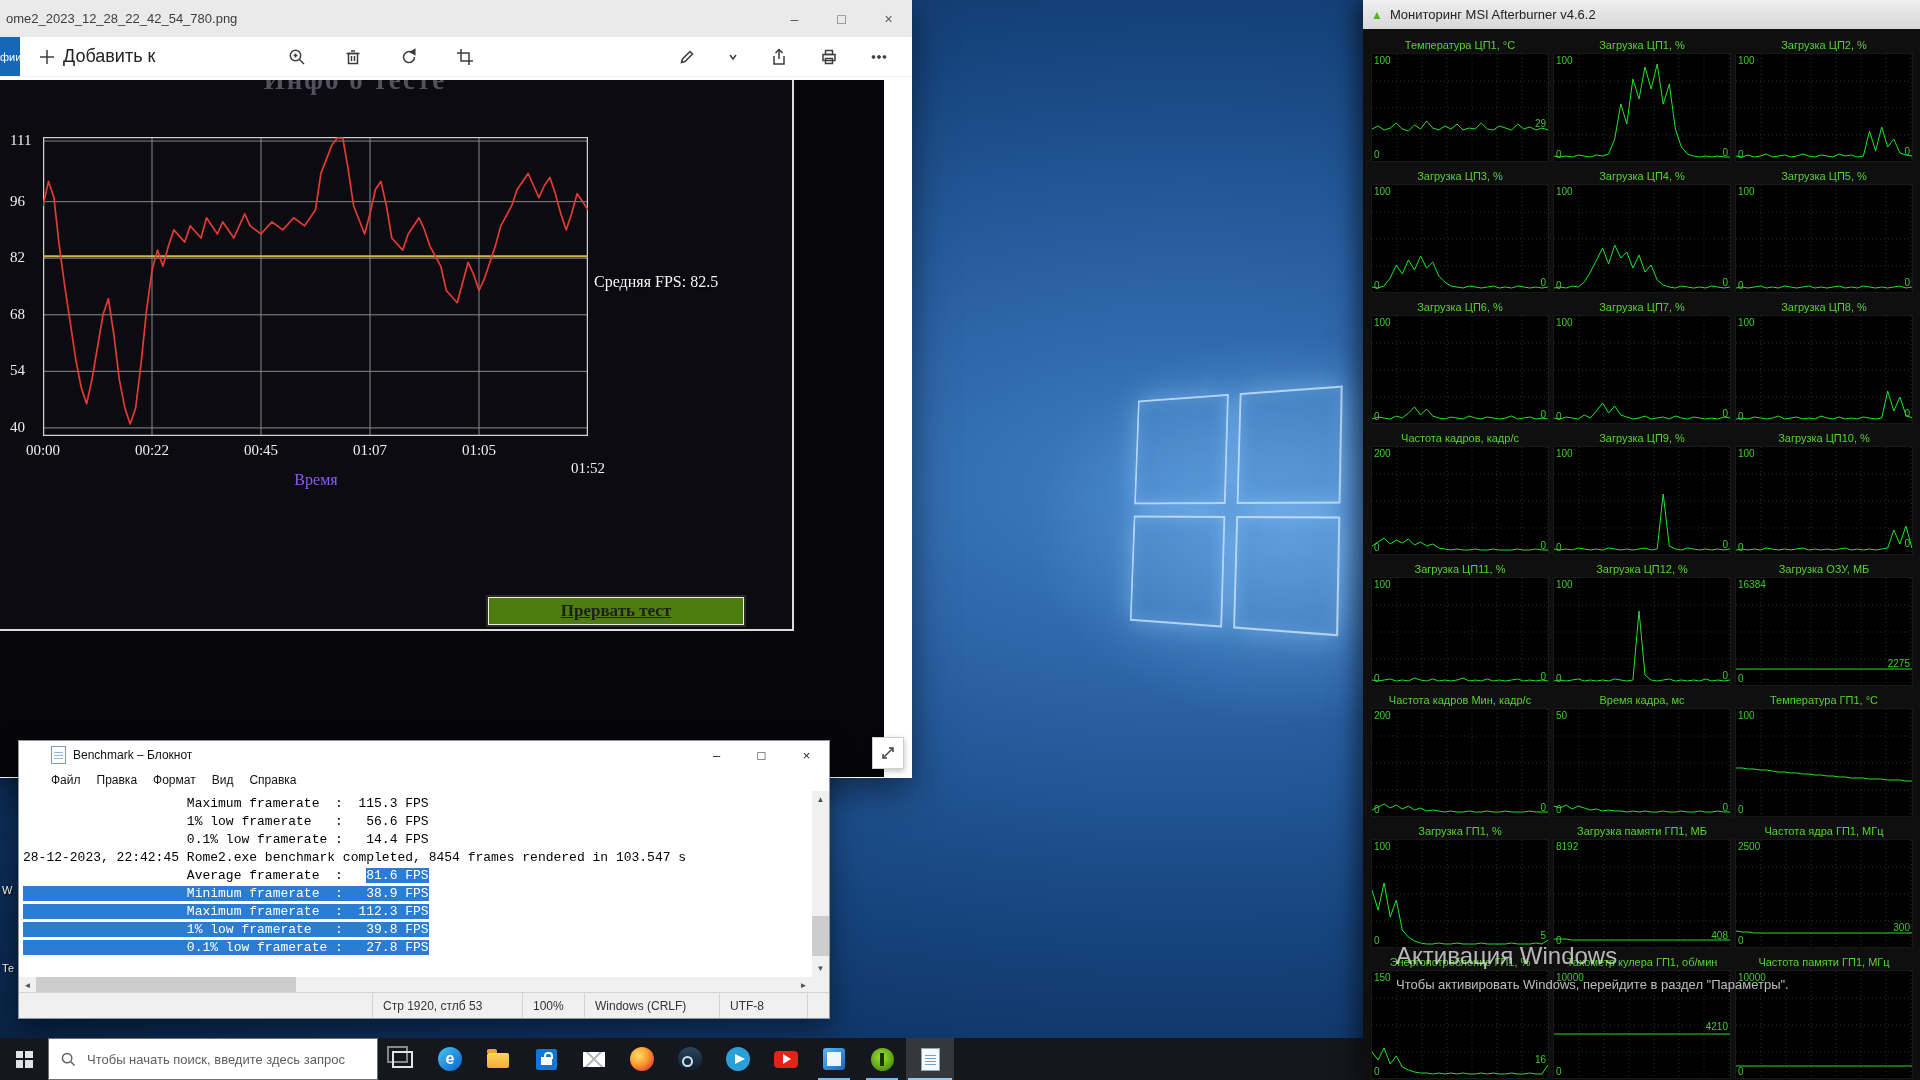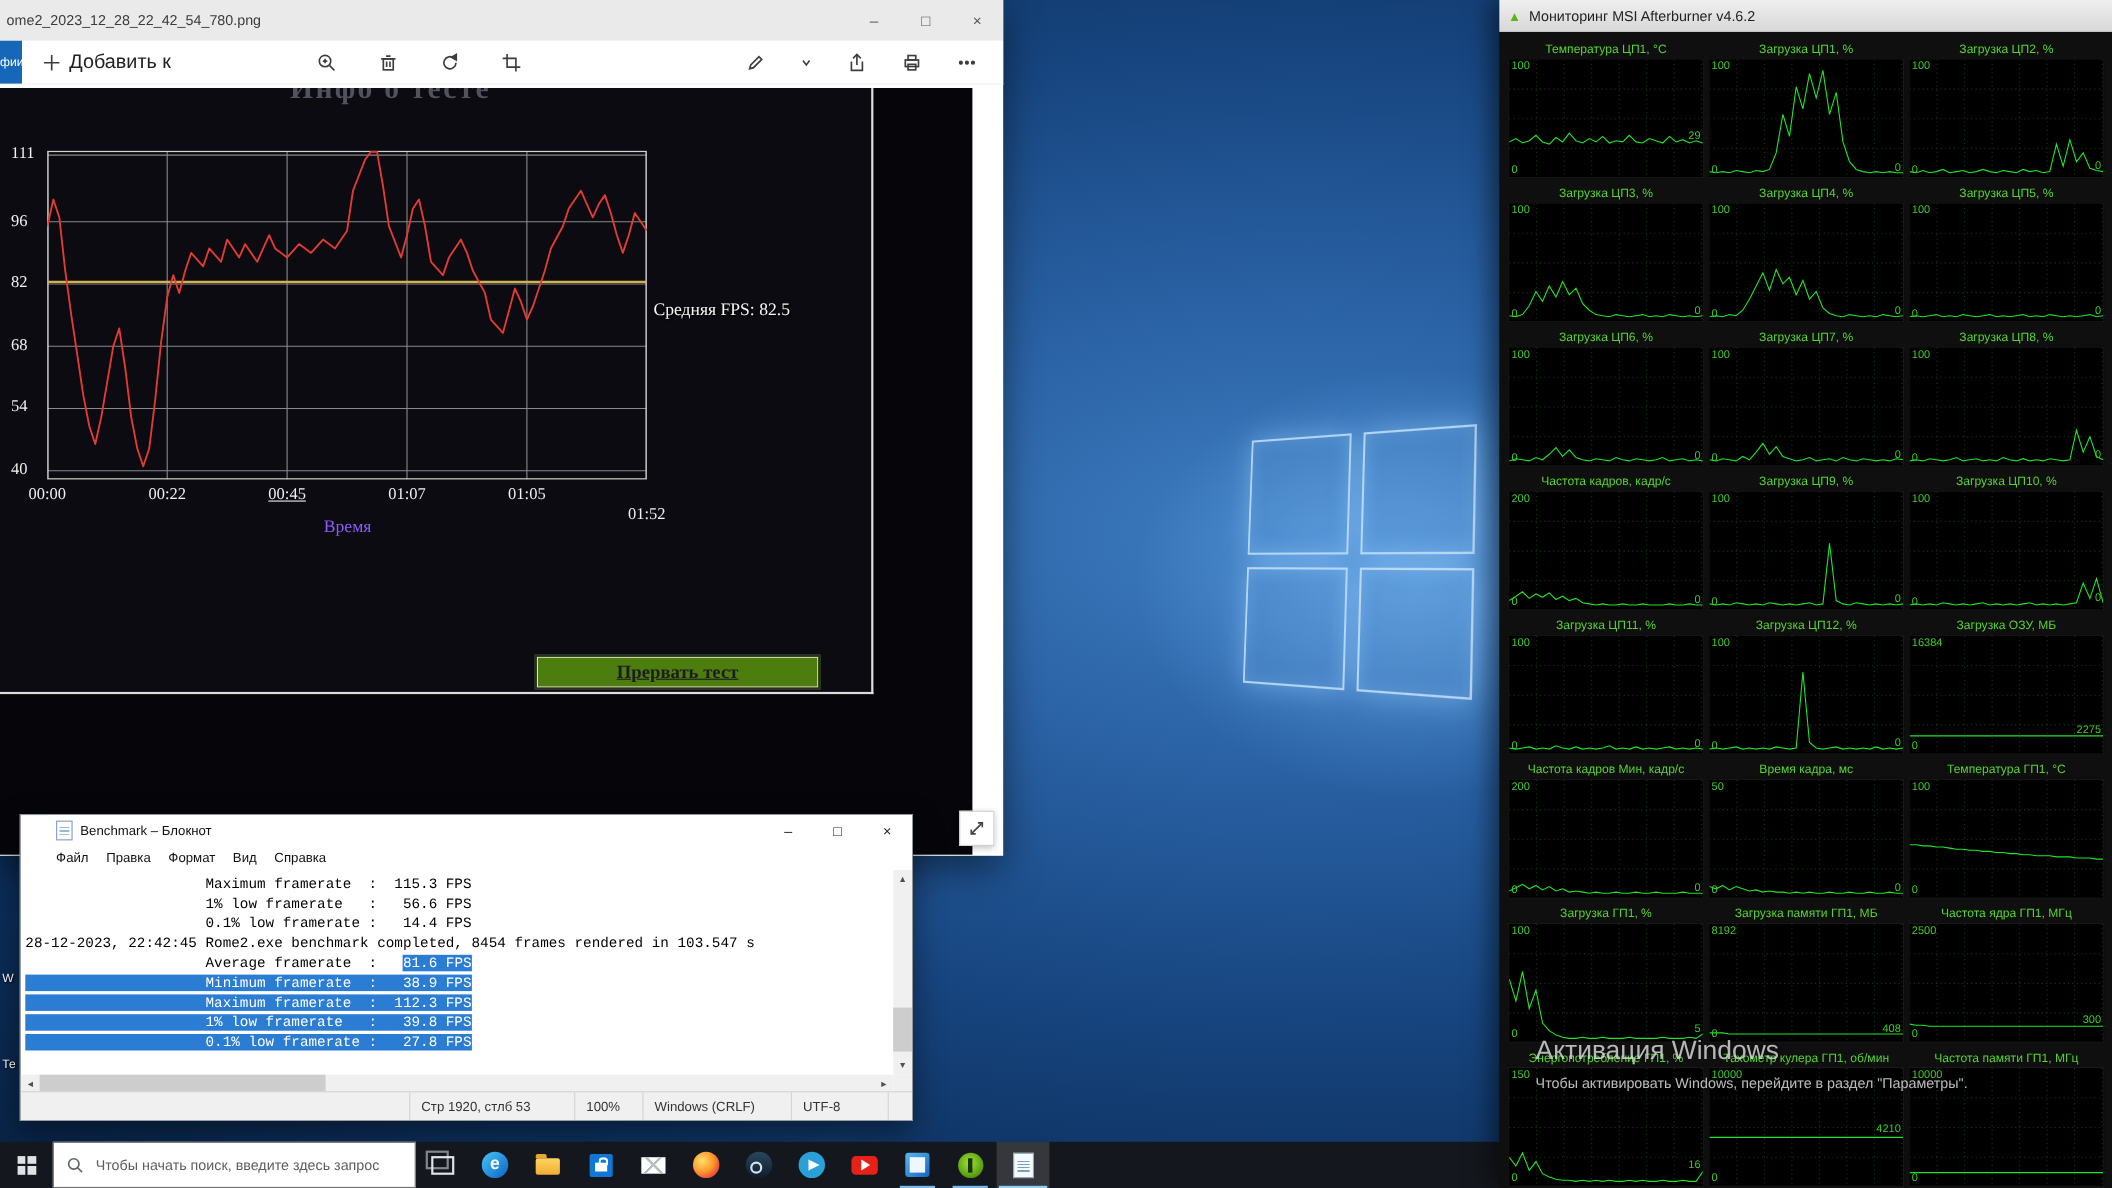--- a/index.html
+++ b/index.html
@@ -277,21 +277,21 @@
           <div class="fps-xtitle">Время</div>
           <div class="fps-avg">Средняя FPS: 82.5</div>
         <div class="fps-ylab" style="top: 52.0405px;">111</div>
             <div class="fps-ylab" style="top: 112.649px;">96</div>
             <div class="fps-ylab" style="top: 169.216px;">82</div>
             <div class="fps-ylab" style="top: 225.784px;">68</div>
             <div class="fps-ylab" style="top: 282.351px;">54</div>
             <div class="fps-ylab" style="top: 338.919px;">40</div>
             <div class="fps-xlab" style="left: 13px;">00:00</div>
             <div class="fps-xlab" style="left: 122px;">00:22</div>
-            <div class="fps-xlab" style="left: 231px; text-decoration: underline;">00:45</div>
+            <div class="fps-xlab" style="left: 231px;">00:45</div>
             <div class="fps-xlab" style="left: 340px;">01:07</div>
             <div class="fps-xlab" style="left: 449px;">01:05</div>
             <div class="fps-xlab" style="left: 558px; margin-top: 18px;">01:52</div>
           </div>
         <div class="bench-btn">Прервать тест</div>
       </div>
     </div>
 
     <div class="ph-fab">
       <svg width="16" height="16" viewBox="0 0 16 16" fill="none" stroke="#444" stroke-width="1.5">

